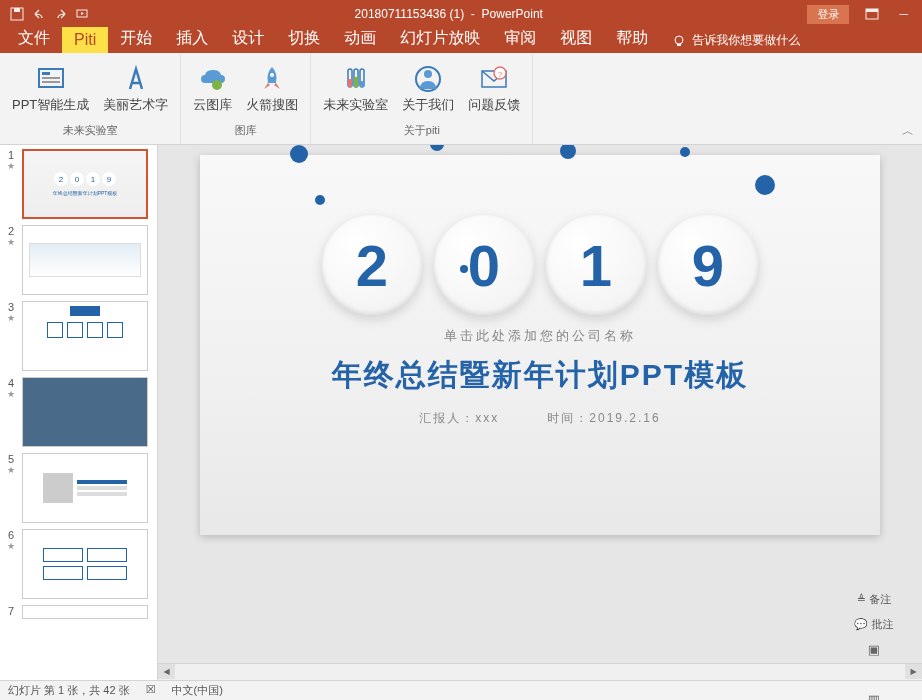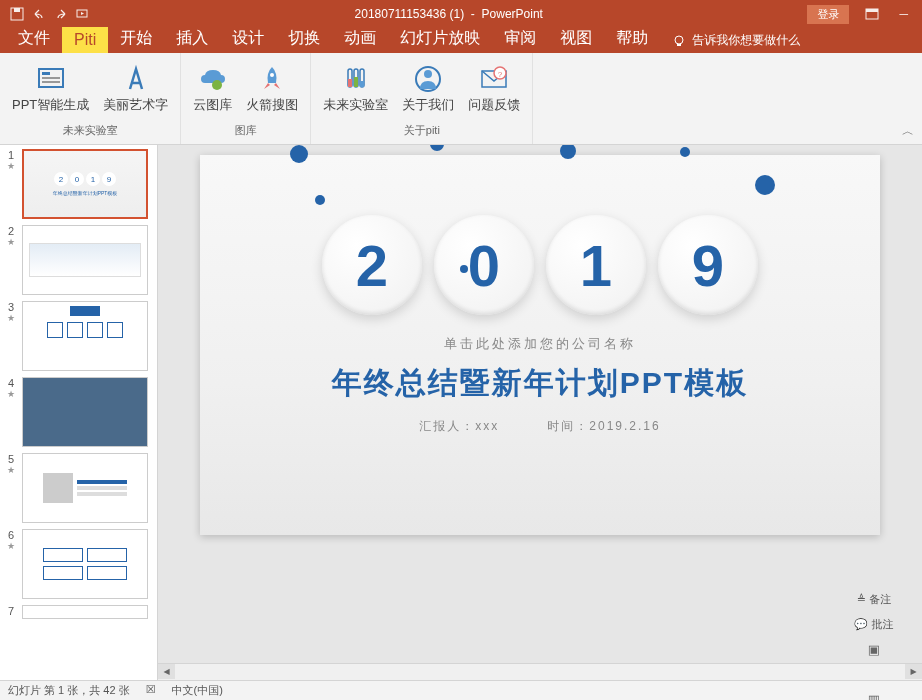--- a/index.html
+++ b/index.html
@@ -46,21 +46,21 @@
 
 
 .canvas-area { flex: 1; background: #e6e6e6; display: flex; flex-direction: column; overflow: hidden; }
 .canvas-scroll { flex: 1; overflow: auto; padding: 10px 20px; position: relative; }
 .slide-canvas { width: 680px; height: 380px; background: linear-gradient(to bottom, #f8f8f8 0%, #f0f0f0 60%, #e8e8e8 100%); margin: 0 auto; position: relative; box-shadow: 0 2px 8px rgba(0,0,0,0.2); }
 
 
 .year-circles { display: flex; justify-content: center; gap: 12px; padding-top: 60px; position: relative; }
 .circle { width: 100px; height: 100px; border-radius: 50%; background: radial-gradient(circle at 35% 30%, #fff, #f0f0f0); box-shadow: 0 4px 12px rgba(0,0,0,0.15), inset 0 -2px 4px rgba(0,0,0,0.1); display: flex; align-items: center; justify-content: center; font-size: 58px; font-weight: bold; color: #2563a8; }
 .dot { position: absolute; border-radius: 50%; background: #2563a8; }
-.slide-subtitle { text-align: center; color: #888; font-size: 13px; margin-top: 20px; letter-spacing: 3px; }
+.slide-subtitle { text-align: center; color: #888; font-size: 13px; margin-top: 12px; letter-spacing: 3px; }
 .slide-title { text-align: center; color: #2563a8; font-size: 30px; font-weight: bold; margin-top: 10px; letter-spacing: 2px; }
 .slide-meta { text-align: center; color: #888; font-size: 12px; margin-top: 14px; letter-spacing: 2px; }
 
 
 .notes-area { height: 28px; background: #fff; border-top: 1px solid #d4d4d4; padding: 4px 10px; color: #999; font-size: 12px; cursor: text; }
 .hscroll { height: 17px; background: #f0f0f0; border-top: 1px solid #d4d4d4; position: relative; }
 .hscroll-btn { position: absolute; width: 17px; height: 15px; background: #e0e0e0; cursor: pointer; display: flex; align-items: center; justify-content: center; font-size: 8px; color: #666; }
 
 
 .statusbar { height: 20px; background: #f3f3f3; border-top: 1px solid #d4d4d4; display: flex; align-items: center; padding: 0 8px; font-size: 11px; color: #555; }

